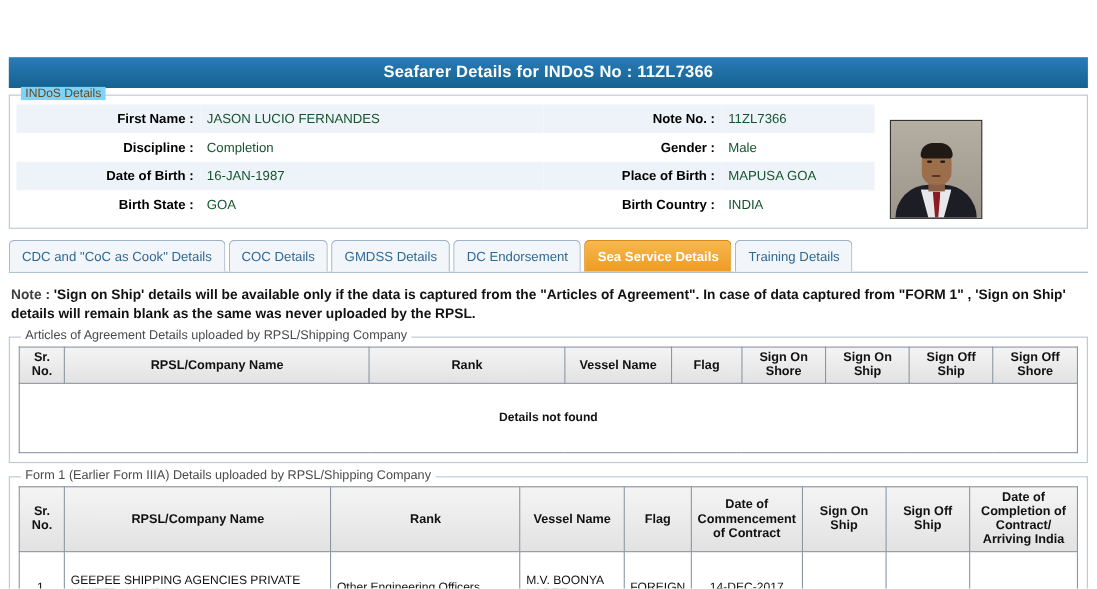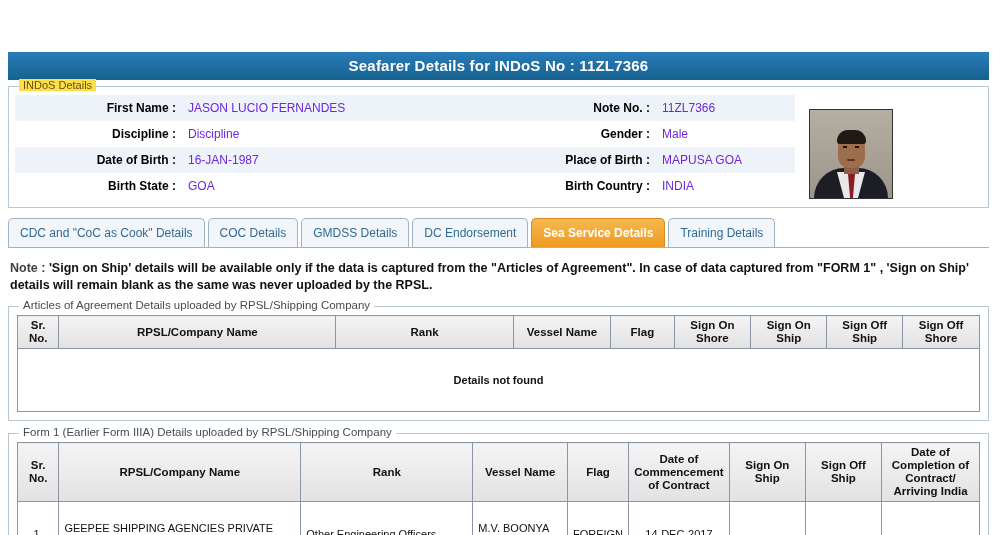--- a/index.html
+++ b/index.html
@@ -43,21 +43,21 @@
   .indos-fieldset {
     margin: 6px 8px 0 8px;
     border: 1px solid #b9c7d3;
     padding: 4px 6px 8px 6px;
     position: relative;
   }
   .indos-legend {
     position: absolute;
     top: -8px;
     left: 10px;
-    background: #fde047;
+    background: #7dd3fc;
     padding: 0 4px;
     font-size: 11px;
     color: #6b4a18;
   }
   .indos-body {
     display: flex;
     align-items: flex-end;
   }
   table.details {
     border-collapse: collapse;
@@ -74,21 +74,21 @@
     background: #eef3fa;
   }
   td.lbl {
     text-align: right;
     font-weight: bold;
     color: #000000;
     white-space: nowrap;
   }
   td.val {
     text-align: left;
-    color: #6d28d9;
+    color: #14532d;
     white-space: nowrap;
   }
   .photo-wrap {
     margin-left: 14px;
     margin-top: 2px;
     width: 82px;
     height: 88px;
     border: 1px solid #333333;
     background: #c9c3bb;
     overflow: hidden;
@@ -211,21 +211,21 @@
       <table class="details">
         <tbody>
             <tr class="alt">
           <td class="lbl" style="width:155px">First Name :</td>
           <td class="val" style="width:300px">JASON LUCIO FERNANDES</td>
           <td class="lbl" style="width:150px">Note No. :</td>
           <td class="val">11ZL7366</td>
         </tr>
         <tr>
           <td class="lbl">Discipline :</td>
-          <td class="val">Discipline</td>
+          <td class="val">Completion</td>
           <td class="lbl">Gender :</td>
           <td class="val">Male</td>
         </tr>
         <tr class="alt">
           <td class="lbl">Date of Birth :</td>
           <td class="val">16-JAN-1987</td>
           <td class="lbl">Place of Birth :</td>
           <td class="val">MAPUSA GOA</td>
         </tr>
         <tr>

